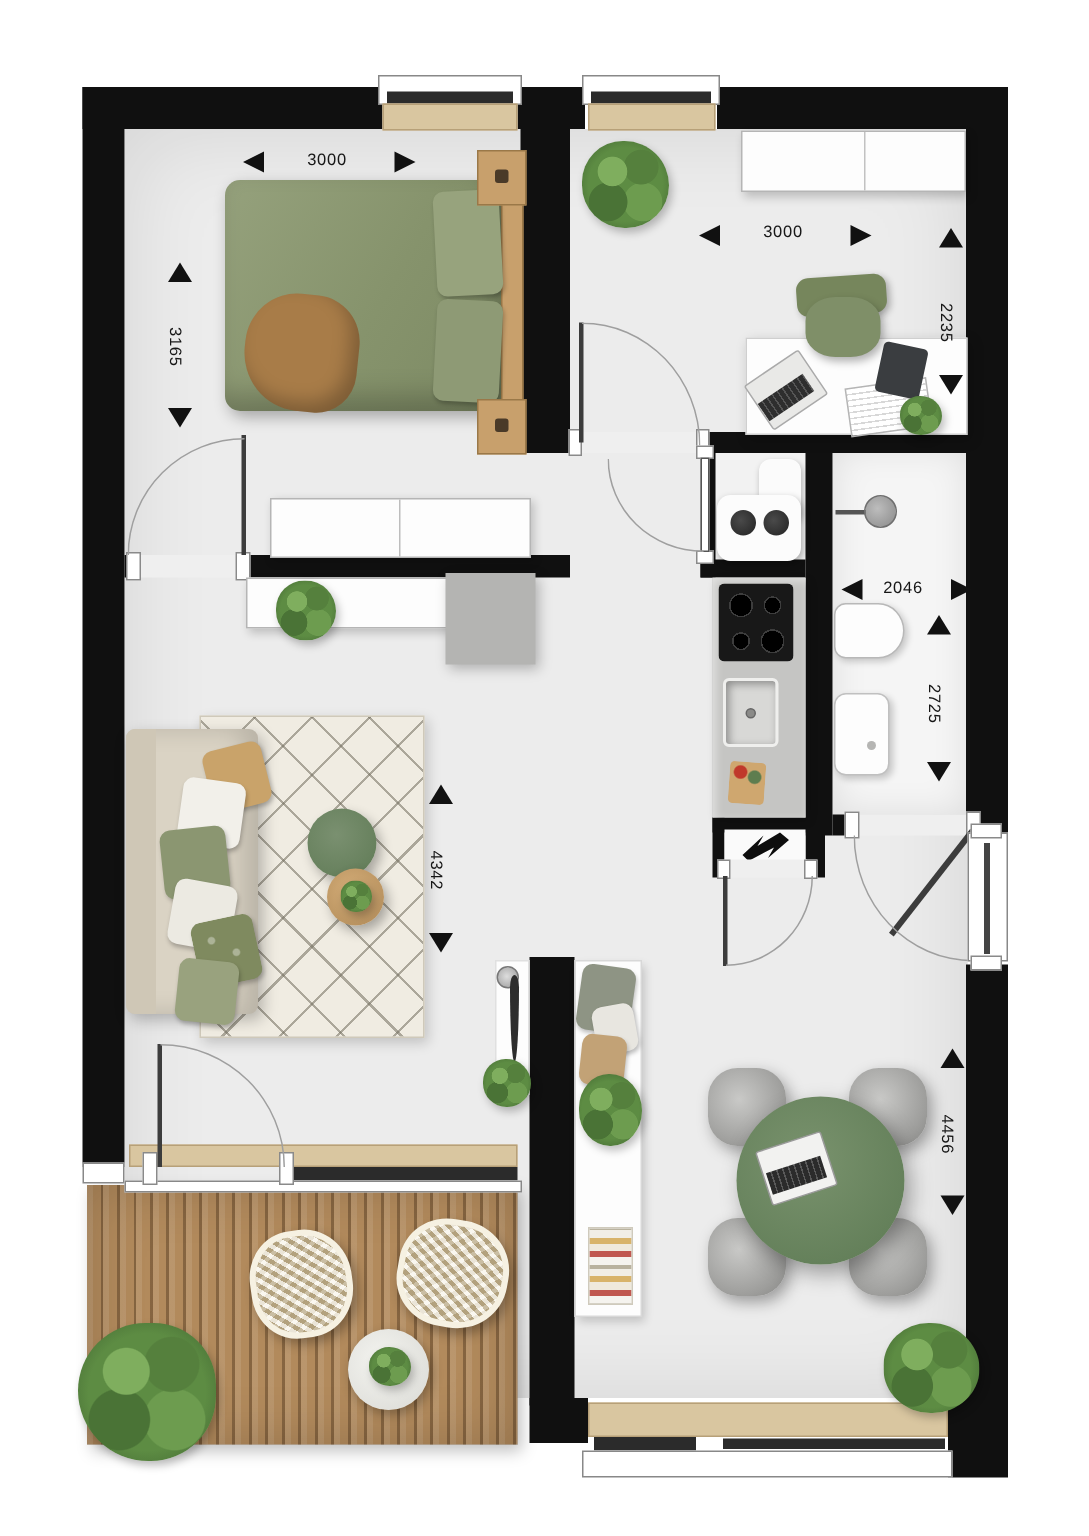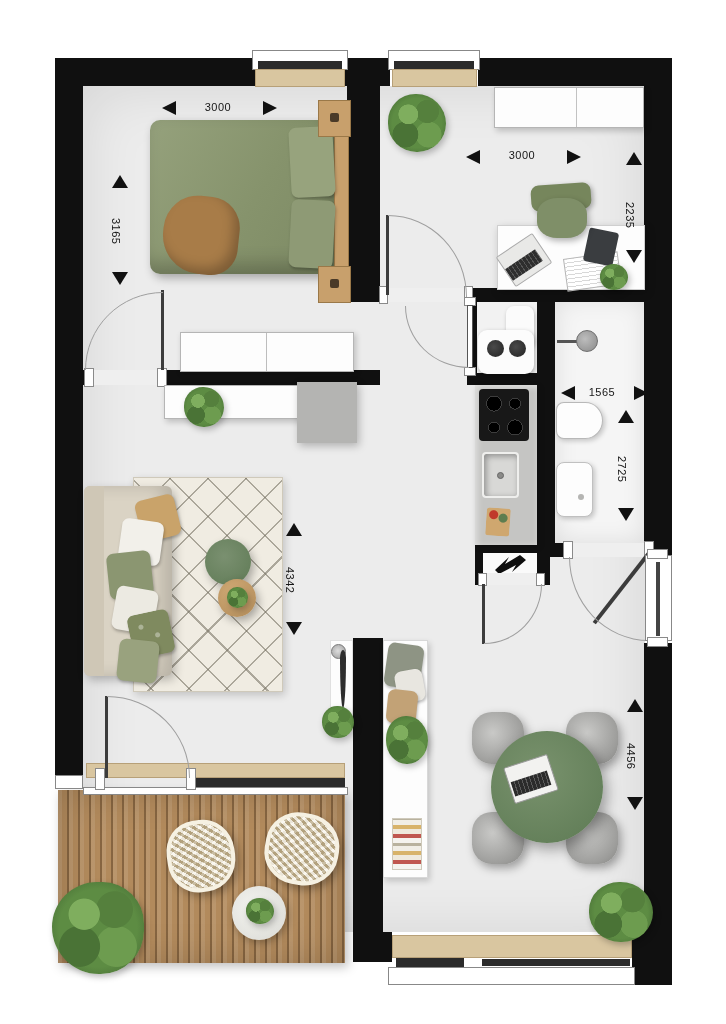--- a/index.html
+++ b/index.html
@@ -195,21 +195,21 @@
 
   <div class="opening" style="left:570px;top:543px;width:78px;height:14px;"></div>
   <div class="jamb" style="left:563px;top:541px;width:10px;height:18px;"></div>
   <div class="jamb" style="left:644px;top:541px;width:10px;height:18px;"></div>
   <div class="leaf" style="left:646px;top:555px;width:4px;height:88px;transform:rotate(38deg);transform-origin:top right;"></div>
   <div class="arc tr" style="left:569px;top:557px;width:80px;height:84px;">
       <i></i>
     </div>
 
   <div class="ar l" style="left:561px;top:386px;"></div>
-  <div class="dim" style="left:580px;top:386px;width:44px;">1565</div>
+  <div class="dim" style="left:580px;top:386px;width:44px;">2046</div>
   <div class="ar r" style="left:634px;top:386px;"></div>
   <div class="ar u" style="left:618px;top:410px;"></div>
   <div class="dim dimv" style="left:616px;top:440px;height:58px;">2725</div>
   <div class="ar d" style="left:618px;top:508px;"></div>
 
   <div style="left:483px;top:553px;width:54px;height:24px;background:#fafafa;"></div>
   <svg style="left:492px;top:553px;" width="38" height="26" viewBox="0 0 38 26">
     <path d="M3 17 L17 4 L13 11 L28 2 L34 7 L20 19 L24 12 L7 21 Z" fill="#0e0e0e"></path>
   </svg>
   <div class="opening" style="left:484px;top:573px;width:54px;height:12px;"></div>

